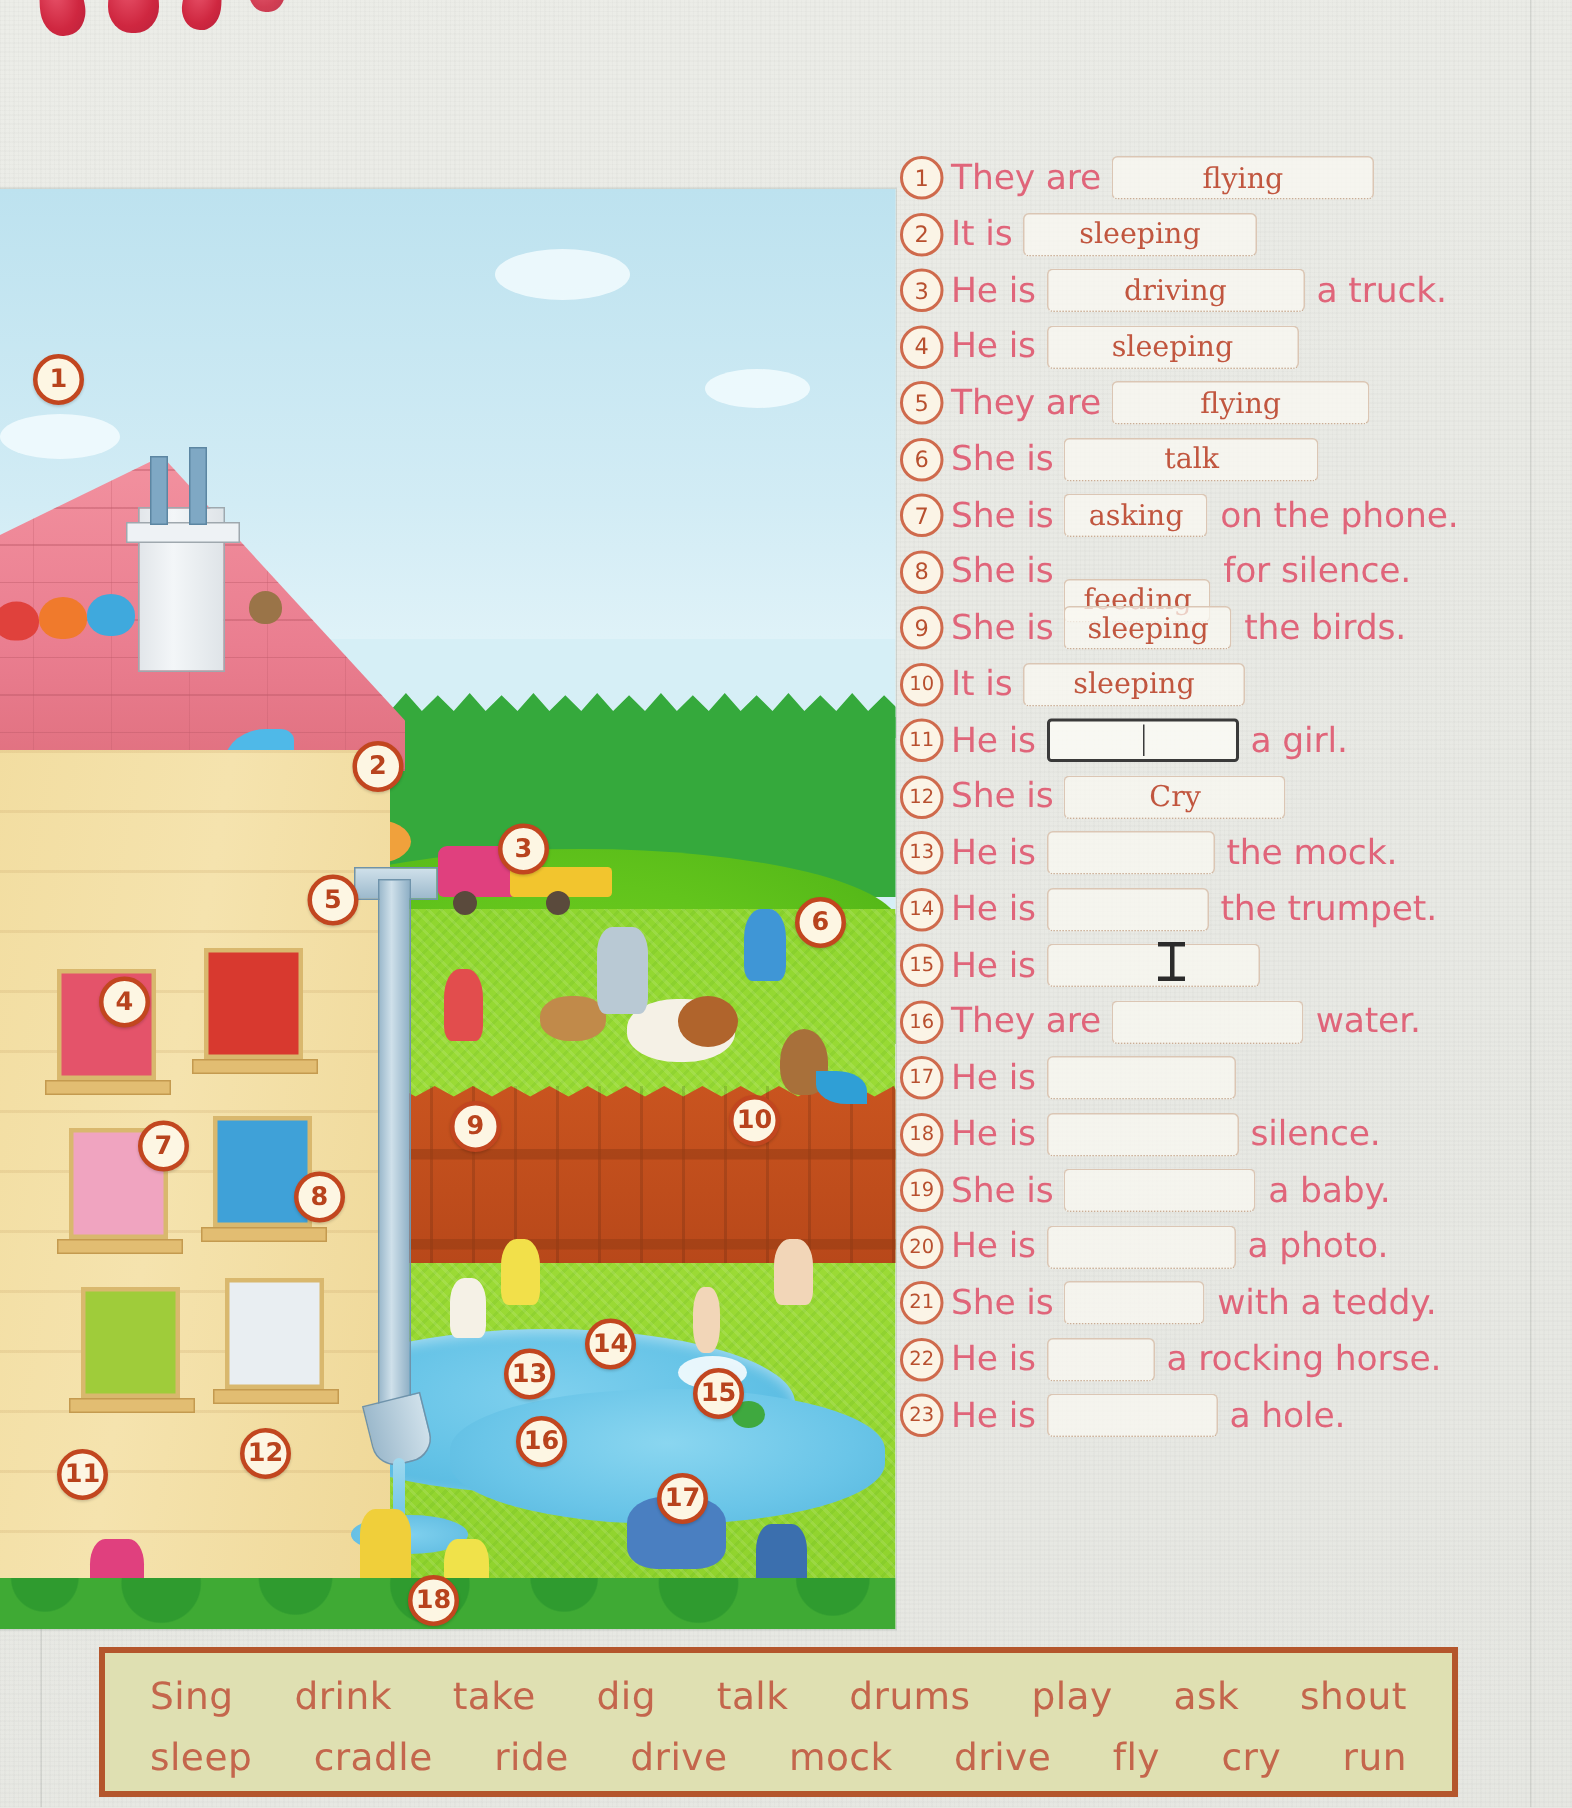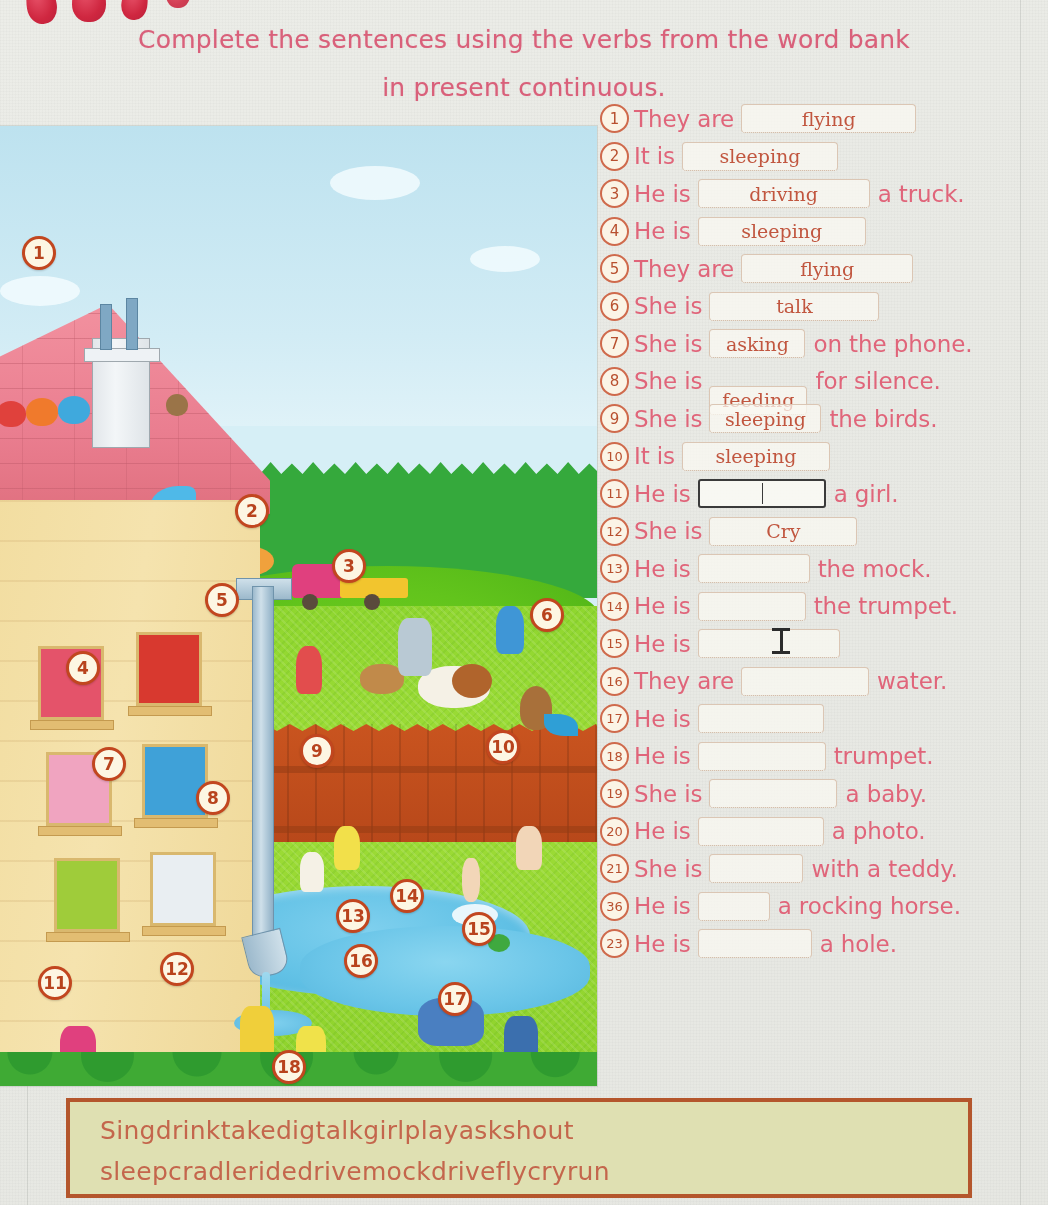--- a/index.html
+++ b/index.html
@@ -264,21 +264,21 @@
     left: 66px;
     top: 1098px;
     width: 906px;
     height: 100px;
     background: #dfe0b2;
     border: 4px solid #b4562c;
     padding: 8px 26px;
   }
   .wb-row {
     display: flex;
-    justify-content: flex-start;
+    justify-content: space-between;
     align-items: center;
     height: 41px;
     padding: 0 4px;
   }
   .wb-word {
     font-family: "DejaVu Sans", sans-serif;
     font-size: 25px;
     color: #c4664c;
     letter-spacing: .3px;
   }
@@ -291,24 +291,20 @@
   <div class="scanline a"></div>
   <div class="scanline b"></div>
 
   <div class="petals">
     <div class="petal p1"></div>
     <div class="petal p2"></div>
     <div class="petal p3"></div>
     <div class="petal p4"></div>
   </div>
 
-  <div class="heading">
-    <span>Complete the sentences using the verbs from the word bank</span>
-    <span class="l2">in present continuous.</span>
-  </div>
 
   <div id="illo">
     <div class="sky"></div>
     <div class="cloud" style="left:330px;top:40px;width:90px;height:34px;"></div>
     <div class="cloud" style="left:470px;top:120px;width:70px;height:26px;"></div>
     <div class="cloud" style="left:0px;top:150px;width:80px;height:30px;"></div>
 
     <div class="spikes"></div>
     <div class="treeline"></div>
     <div class="hillfar"></div>
@@ -507,42 +503,42 @@
       </div>
       <div class="row">
         <div class="num wide">17</div>
         <span class="stem">He is</span>
         <div class="blank" style="width: 126px;"></div>
       </div>
       <div class="row">
         <div class="num wide">18</div>
         <span class="stem">He is</span>
         <div class="blank" style="width: 128px;"></div>
-        <span class="tail">trumpet.</span>
+        <span class="tail">silence.</span>
       </div>
       <div class="row">
         <div class="num wide">19</div>
         <span class="stem">She is</span>
         <div class="blank" style="width: 128px;"></div>
         <span class="tail">a baby.</span>
       </div>
       <div class="row">
         <div class="num wide">20</div>
         <span class="stem">He is</span>
         <div class="blank" style="width: 126px;"></div>
         <span class="tail">a photo.</span>
       </div>
       <div class="row">
         <div class="num wide">21</div>
         <span class="stem">She is</span>
         <div class="blank" style="width: 94px;"></div>
         <span class="tail">with a teddy.</span>
       </div>
       <div class="row">
-        <div class="num wide">36</div>
+        <div class="num wide">22</div>
         <span class="stem">He is</span>
         <div class="blank" style="width: 72px;"></div>
         <span class="tail">a rocking horse.</span>
       </div>
       <div class="row">
         <div class="num wide">23</div>
         <span class="stem">He is</span>
         <div class="blank" style="width: 114px;"></div>
         <span class="tail">a hole.</span>
       </div>
@@ -554,21 +550,21 @@
     <div class="cap b"></div>
   </div>
 
   <div id="wordbank">
     <div class="wb-row">
         <span class="wb-word">Sing</span>
         <span class="wb-word">drink</span>
         <span class="wb-word">take</span>
         <span class="wb-word">dig</span>
         <span class="wb-word">talk</span>
-        <span class="wb-word">girl</span>
+        <span class="wb-word">drums</span>
         <span class="wb-word">play</span>
         <span class="wb-word">ask</span>
         <span class="wb-word">shout</span>
       </div>
     <div class="wb-row">
         <span class="wb-word">sleep</span>
         <span class="wb-word">cradle</span>
         <span class="wb-word">ride</span>
         <span class="wb-word">drive</span>
         <span class="wb-word">mock</span>

